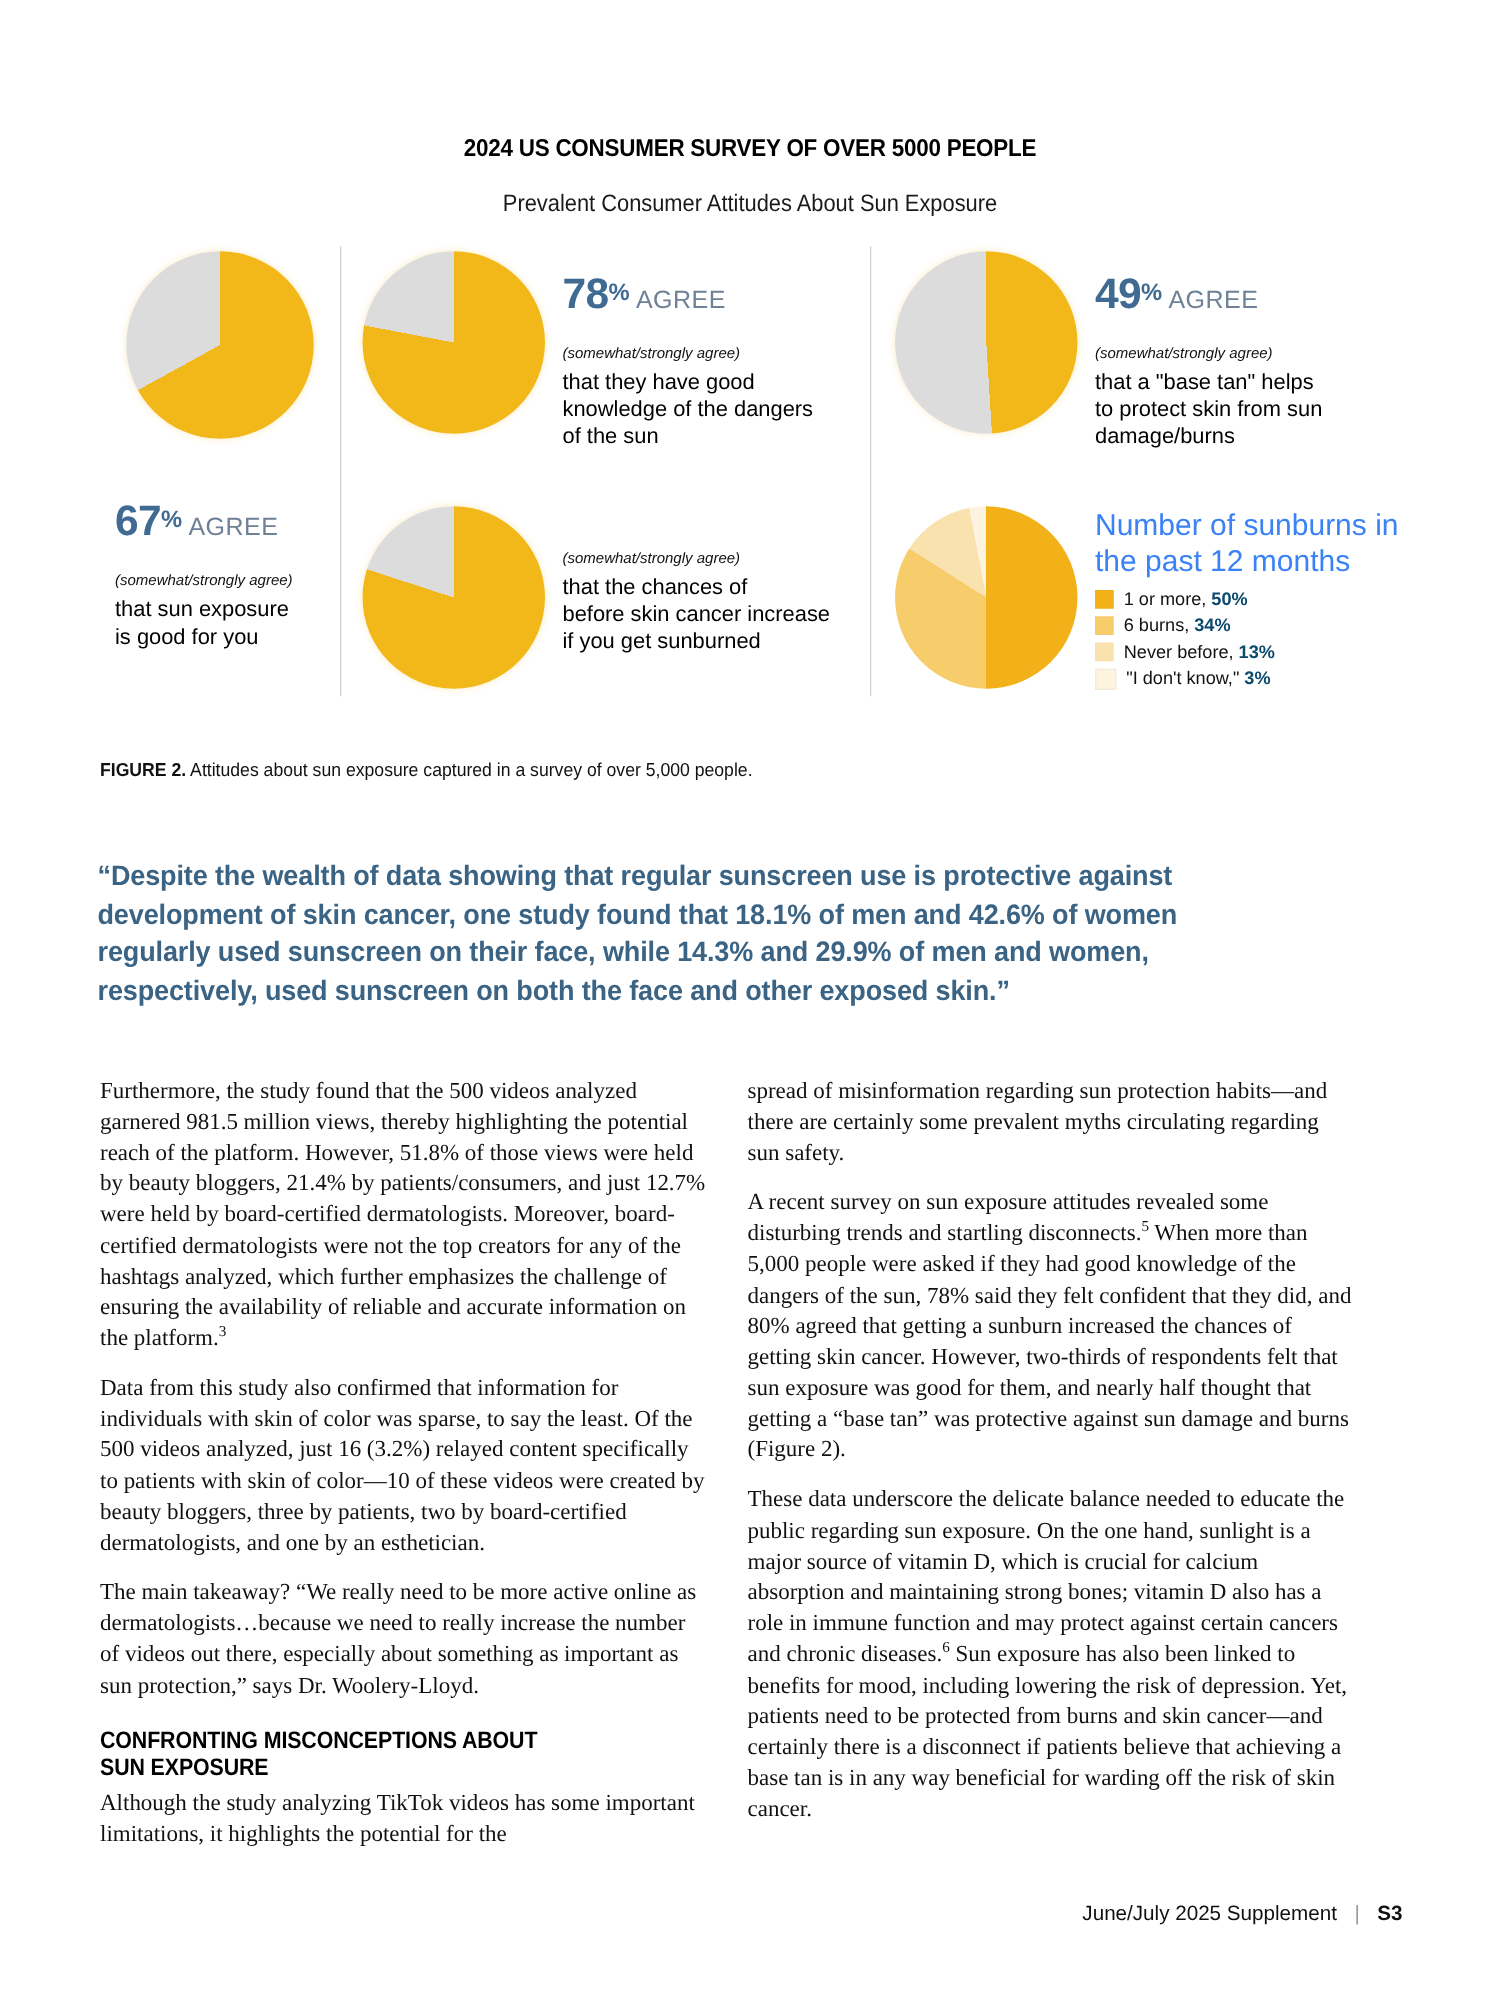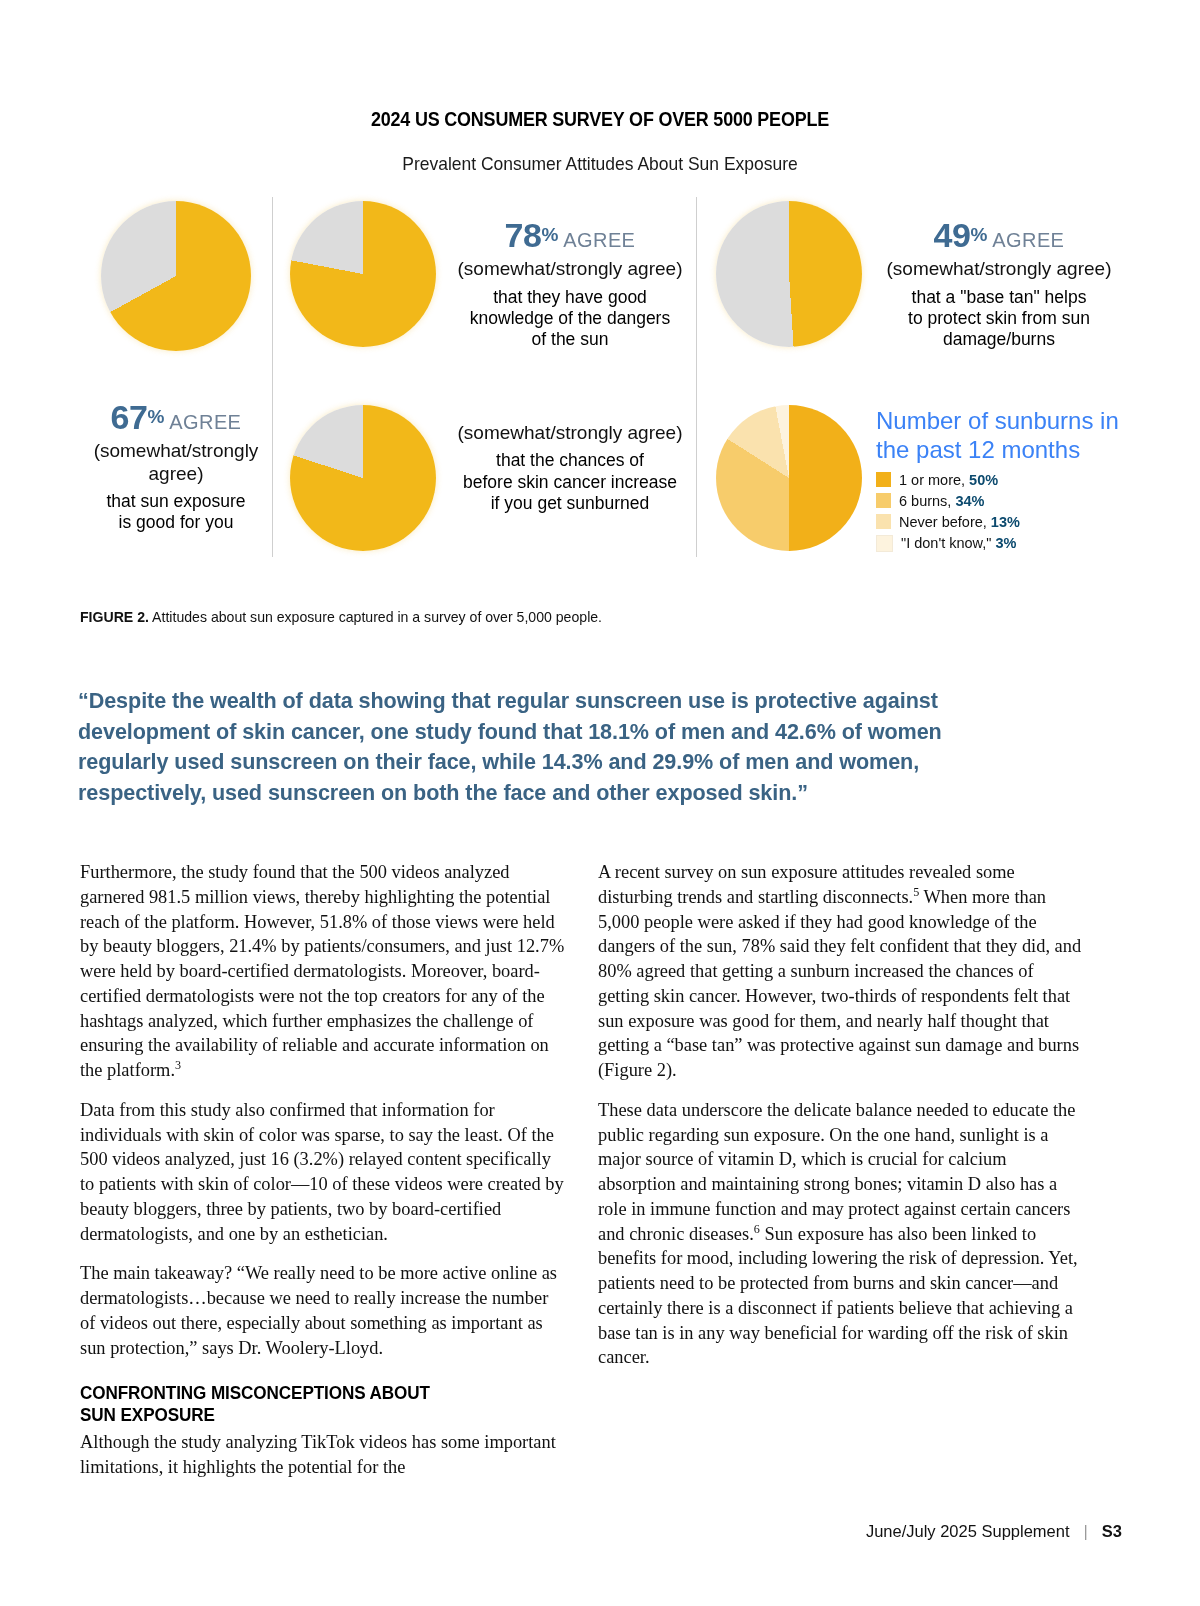--- a/index.html
+++ b/index.html
@@ -62,21 +62,21 @@
   .vline.v2 { left: 618px; }
 
   .cell { position: absolute; }
 
   
   .pie {
     border-radius: 50%;
     box-shadow: 0 0 6px rgba(240,190,60,0.32);
   }
 
-  .stat { text-align: center; line-height: 1.18; }
+  .stat { line-height: 1.18; }
   .stat-line1 {
     white-space: nowrap;
   }
   .stat-num {
     font-size: 34px;
     font-weight: bold;
     color: #3f6b92;
     letter-spacing: -0.5px;
   }
   .stat-pct {
@@ -86,23 +86,24 @@
     vertical-align: super;
     line-height: 0;
   }
   .stat-agree {
     font-size: 20px;
     color: #6f8196;
     letter-spacing: 0.4px;
     margin-left: 5px;
   }
   .stat-paren {
-    font-size: 19px;
-    color: #111;
-    margin-top: 3px;
+    font-size: 12px;
+    color: #111;
+    margin-top: 20px;
+    font-style: italic;
   }
   .stat-body {
     font-size: 17.5px;
     color: #000000;
     margin-top: 6px;
     line-height: 1.22;
   }
 
   
   .legend-title {
@@ -308,20 +309,21 @@
   <div class="col col-left">
     <p><span>Furthermore, the study found that the 500 videos analyzed garnered 981.5 million views, thereby highlighting the potential reach of the platform. However, 51.8% of those views were held by beauty bloggers, 21.4% by patients/consumers, and just 12.7% were held by board-certified dermatologists. Moreover, board-certified dermatologists were not the top creators for any of the hashtags analyzed, which further emphasizes the challenge of ensuring the availability of reliable and accurate information on the platform.</span><sup>3</sup></p>
     <p>Data from this study also confirmed that information for individuals with skin of color was sparse, to say the least. Of the 500 videos analyzed, just 16 (3.2%) relayed content specifically to patients with skin of color—10 of these videos were created by beauty bloggers, three by patients, two by board-certified dermatologists, and one by an esthetician.</p>
     <p>The main takeaway? “We really need to be more active online as dermatologists…because we need to really increase the number of videos out there, especially about something as important as sun protection,” says Dr. Woolery-Lloyd.</p>
     <div class="section-head" style="white-space:pre-line;">CONFRONTING MISCONCEPTIONS ABOUT
 SUN EXPOSURE</div>
     <p>Although the study analyzing TikTok videos has some important limitations, it highlights the potential for the</p>
   </div>
 
   <div class="col col-right">
+    <p>spread of misinformation regarding sun protection habits—and there are certainly some prevalent myths circulating regarding sun safety.</p>
     <p><span>A recent survey on sun exposure attitudes revealed some disturbing trends and startling disconnects.</span><sup>5</sup><span> When more than 5,000 people were asked if they had good knowledge of the dangers of the sun, 78% said they felt confident that they did, and 80% agreed that getting a sunburn increased the chances of getting skin cancer. However, two-thirds of respondents felt that sun exposure was good for them, and nearly half thought that getting a “base tan” was protective against sun damage and burns (Figure 2).</span></p>
     <p><span>These data underscore the delicate balance needed to educate the public regarding sun exposure. On the one hand, sunlight is a major source of vitamin D, which is crucial for calcium absorption and maintaining strong bones; vitamin D also has a role in immune function and may protect against certain cancers and chronic diseases.</span><sup>6</sup><span> Sun exposure has also been linked to benefits for mood, including lowering the risk of depression. Yet, patients need to be protected from burns and skin cancer—and certainly there is a disconnect if patients believe that achieving a base tan is in any way beneficial for warding off the risk of skin cancer.</span></p>
   </div>
 
   <div class="footer">
     <span>June/July 2025 Supplement</span>
     <span class="footer-sep">|</span>
     <span class="footer-page">S3</span>
   </div>
 

